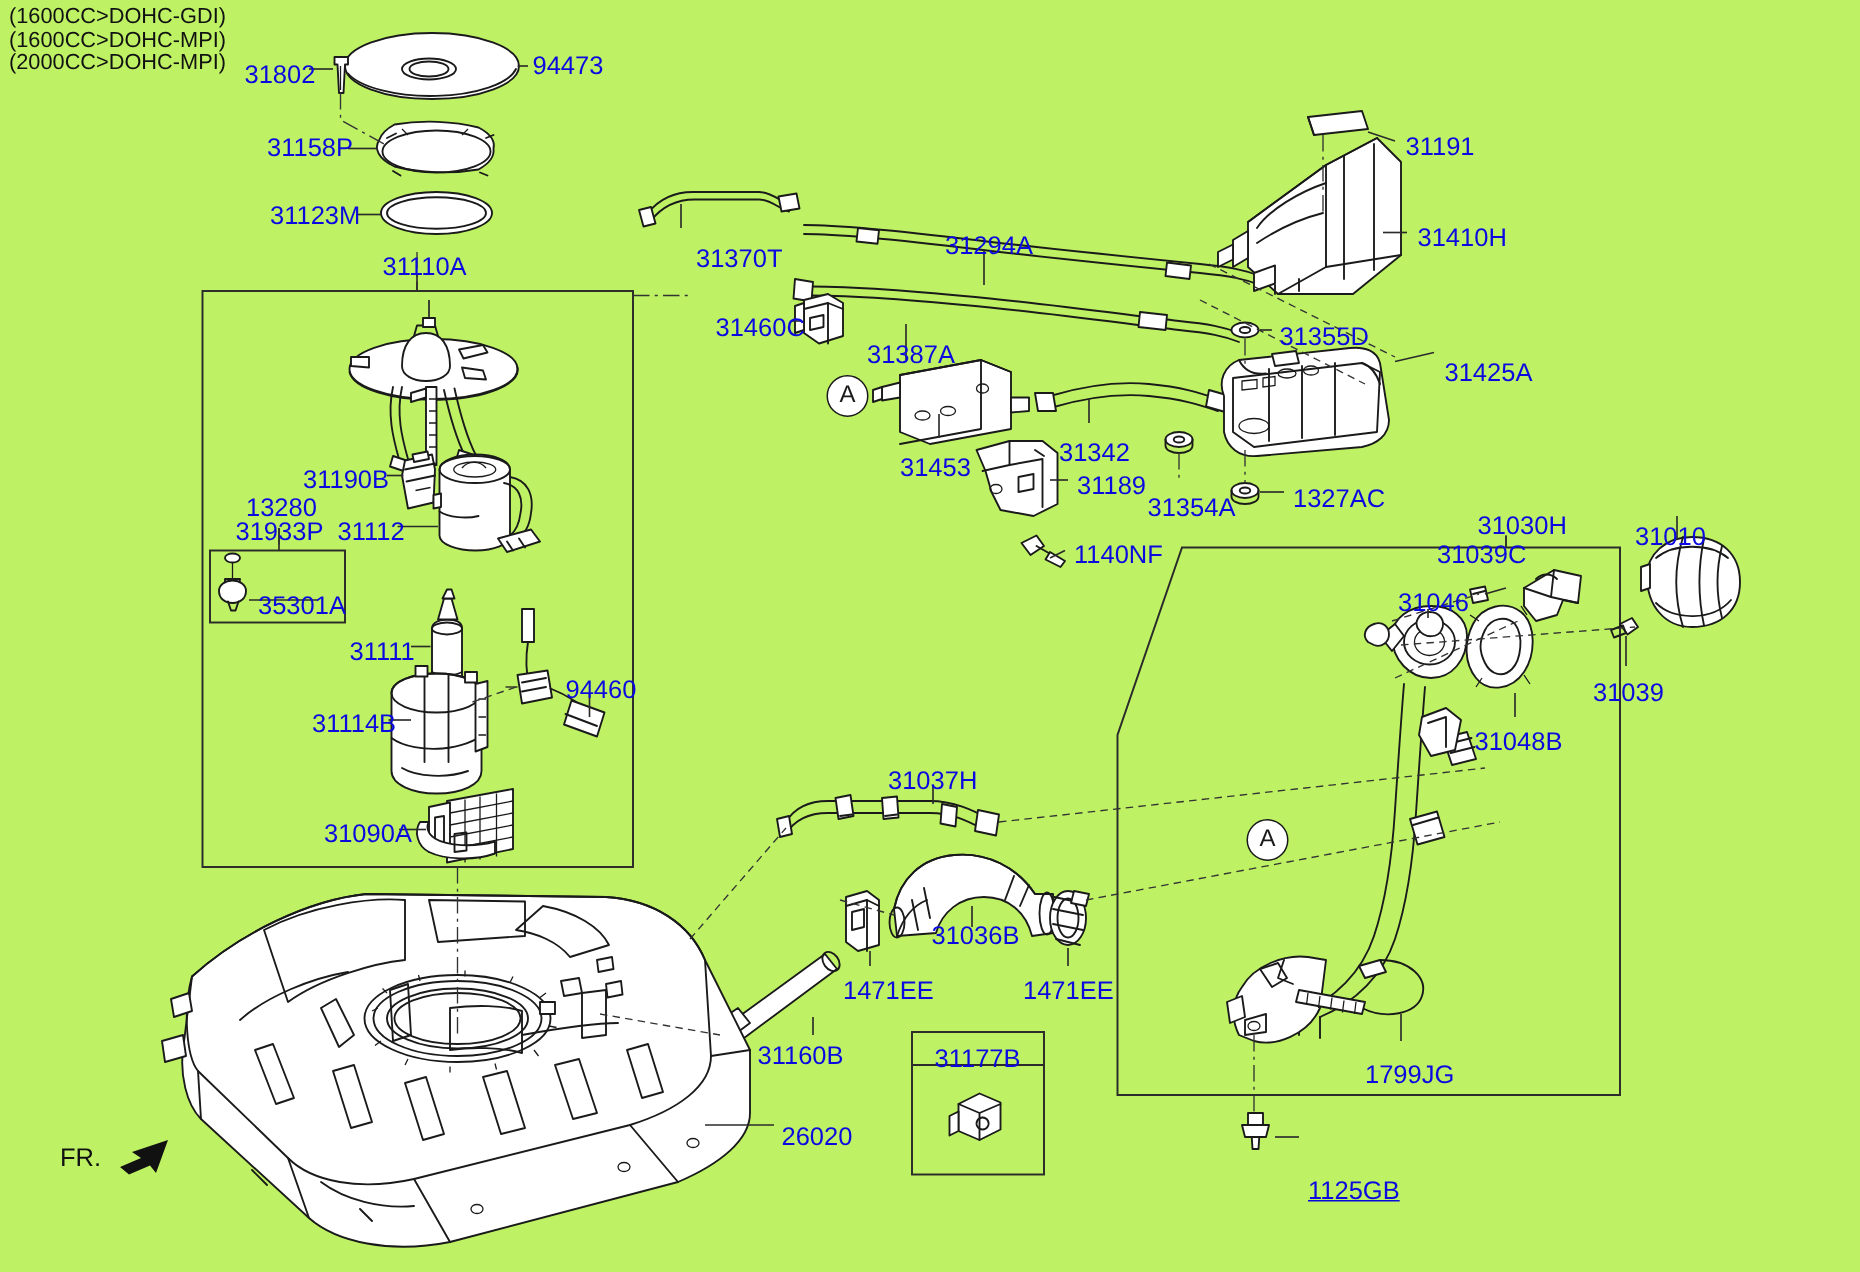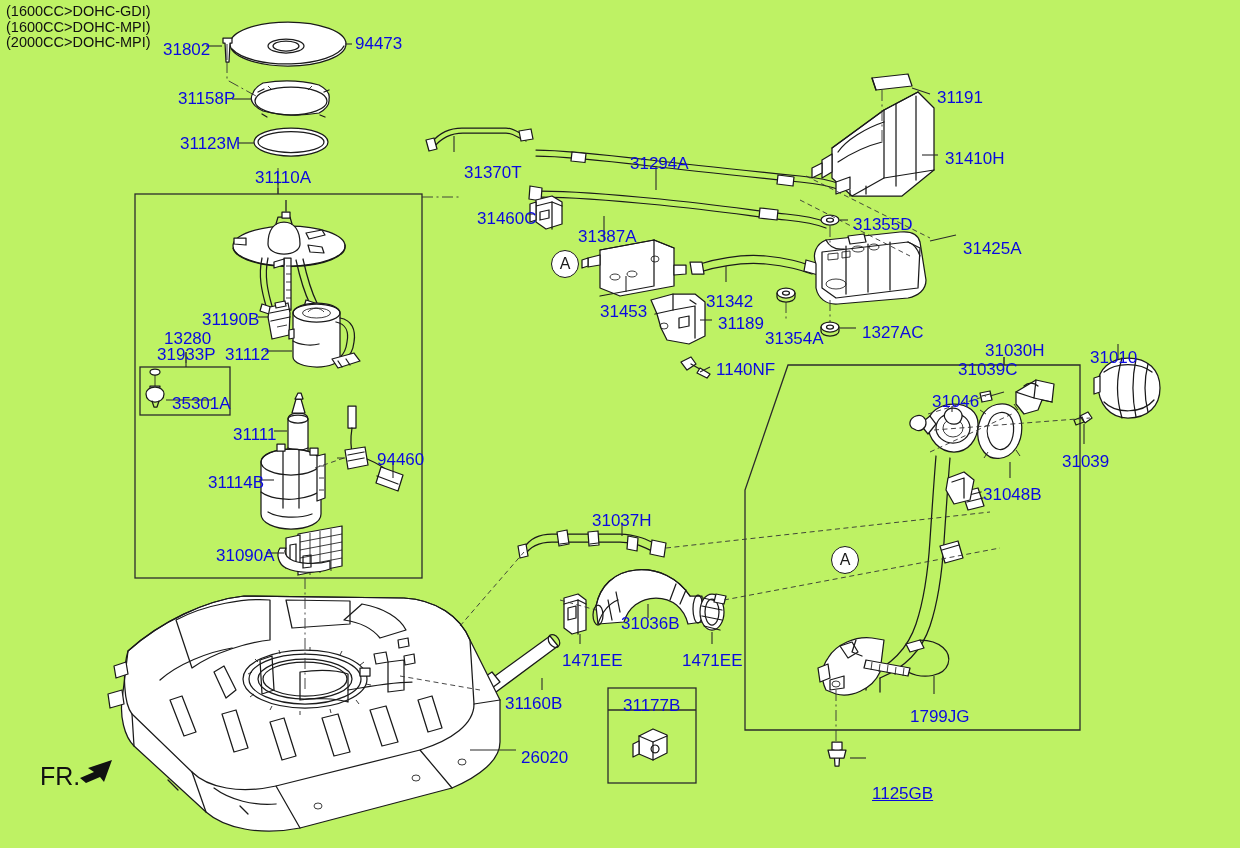--- a/index.html
+++ b/index.html
@@ -5,21 +5,21 @@
 <style>
   html,body{margin:0;padding:0;background:#ffffff;}
   body{font-family:"Liberation Sans",sans-serif;}
   #stage{position:relative;width:1240px;height:848px;background:#bef264;overflow:hidden;padding-left:32px;}
   #stage svg{position:absolute;left:0;top:0;}
   .lbl{position:absolute;color:#0a0ae0;font-family:"Liberation Sans",sans-serif;
        font-size:17px;font-weight:400;white-space:nowrap;letter-spacing:0px;}
   .hdr{position:absolute;color:#111;font-family:"Liberation Sans",sans-serif;
        font-size:14.5px;white-space:nowrap;line-height:15.5px;}
   .fr{position:absolute;color:#111;font-family:"Liberation Sans",sans-serif;
-      font-size:25px;font-weight:400;white-space:nowrap;}
+      font-size:17px;font-weight:400;white-space:nowrap;}
   .cA{position:absolute;width:26px;height:26px;border:1.4px solid #1a1a1a;border-radius:50%;
       color:#1a1a1a;font-size:16px;text-align:center;line-height:25px;background:#fff;}
 </style>
 </head>
 <body>
 
 <div id="stage">
 
   <svg width="1240" height="848" viewBox="0 0 1240 848">
     <defs>

